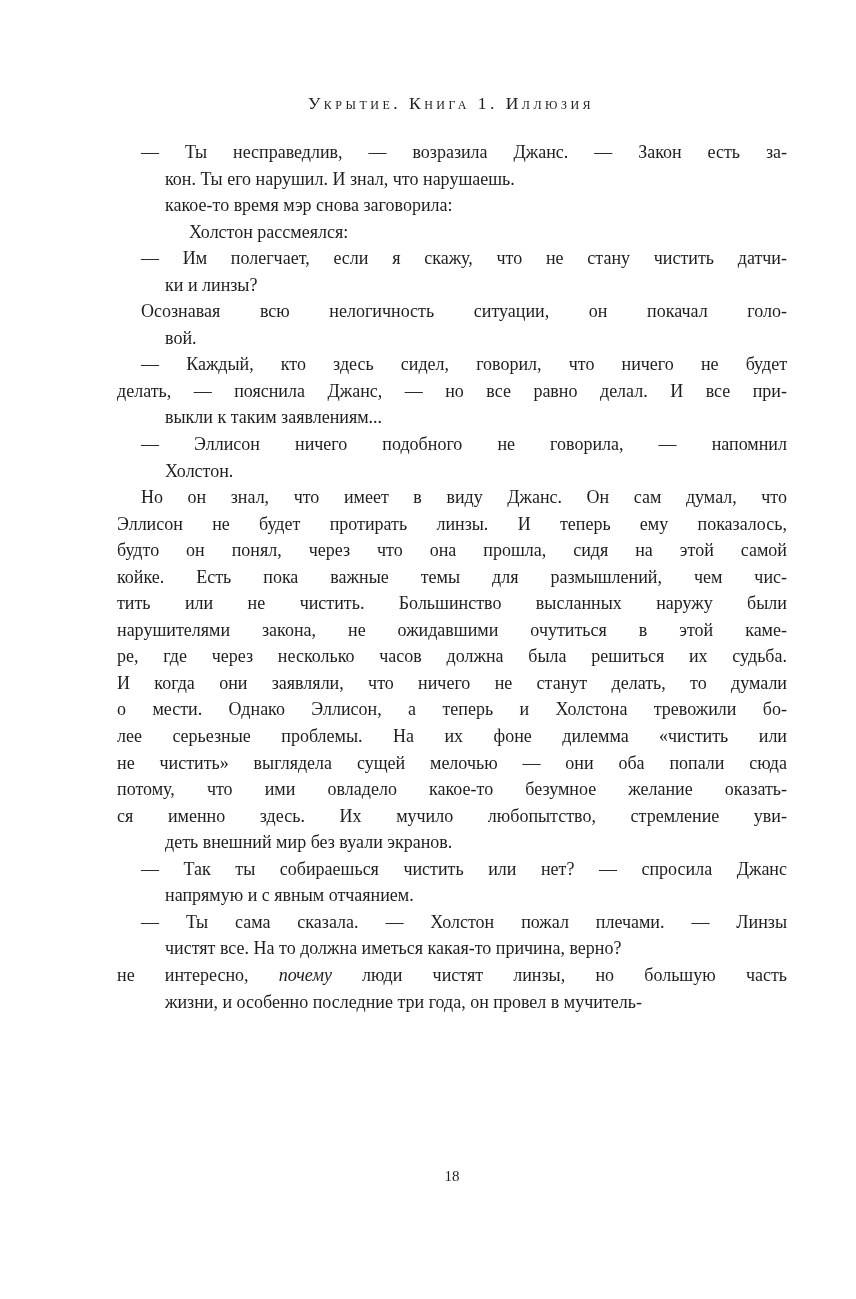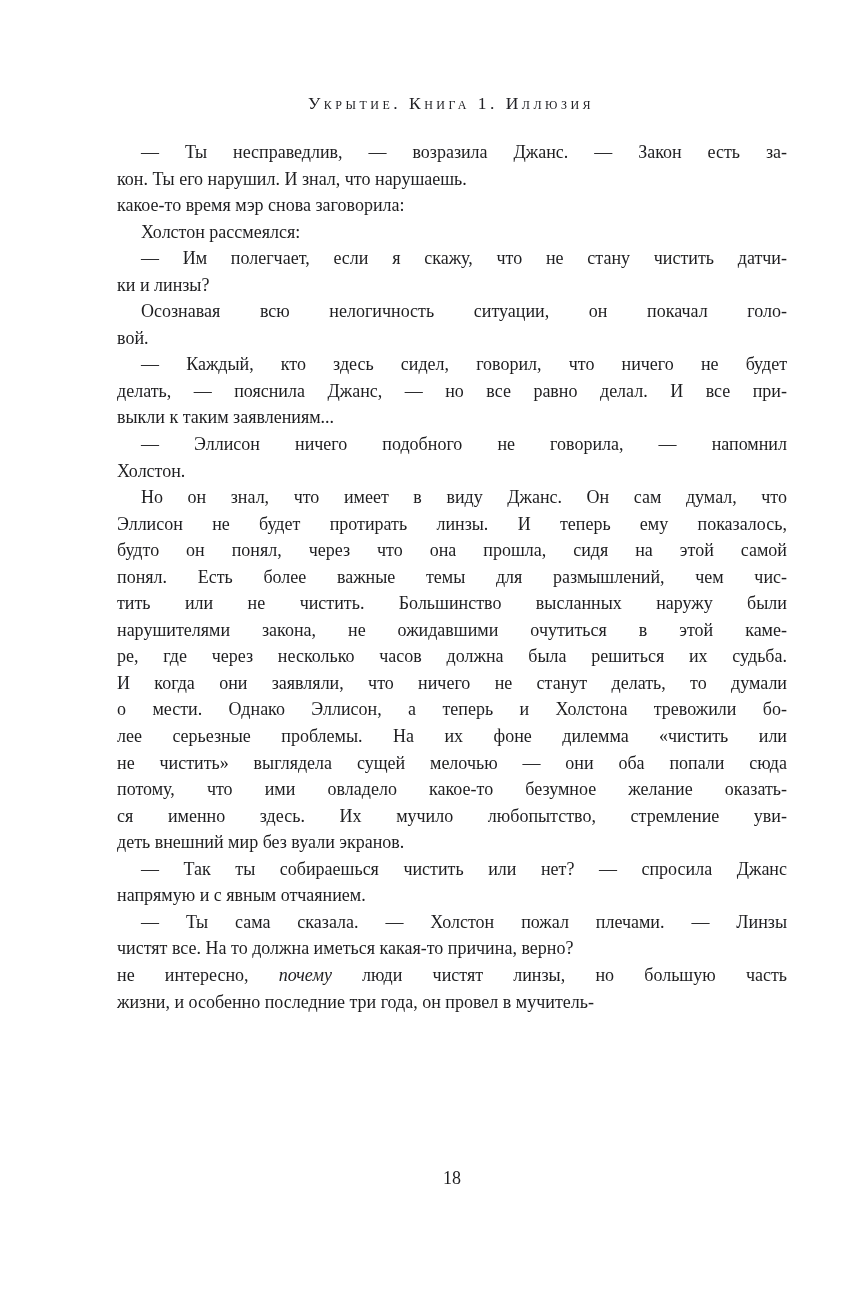--- a/index.html
+++ b/index.html
@@ -42,35 +42,36 @@
     padding: 0;
   }
   .line {
     text-align: justify;
     text-align-last: justify;
     white-space: normal;
     hyphens: none;
   }
   .line.last {
     text-align-last: left;
+    margin-left: 48px;
   }
   .line.indent {
     text-indent: 24px;
   }
   .line i {
     font-style: italic;
     margin-top: 32px;
   }
   .page-number {
     position: absolute;
     top: 1168px;
     left: 117px;
     width: 670px;
     text-align: center;
-    font-size: 18px;
+    font-size: 15px;
     color: #1e1e20;
   }
 </style>
 </head>
 <body>
 
 <div class="page">
   <div class="running-header">Укрытие. Книга 1. Иллюзия</div>
 
   <div class="body-text">
@@ -98,21 +99,21 @@
         <div class="line last">выкли к таким заявлениям...</div>
       </div>
       <div class="para">
         <div class="line indent">— Эллисон ничего подобного не говорила, — напомнил</div>
         <div class="line last">Холстон.</div>
       </div>
       <div class="para">
         <div class="line indent">Но он знал, что имеет в виду Джанс. Он сам думал, что</div>
         <div class="line">Эллисон не будет протирать линзы. И теперь ему показалось,</div>
         <div class="line">будто он понял, через что она прошла, сидя на этой самой</div>
-        <div class="line">понял. Есть более важные темы для размышлений, чем чис-</div>
+        <div class="line">койке. Есть пока важные темы для размышлений, чем чис-</div>
         <div class="line">тить или не чистить. Большинство высланных наружу были</div>
         <div class="line">нарушителями закона, не ожидавшими очутиться в этой каме-</div>
         <div class="line">ре, где через несколько часов должна была решиться их судьба.</div>
         <div class="line">И когда они заявляли, что ничего не станут делать, то думали</div>
         <div class="line">о мести. Однако Эллисон, а теперь и Холстона тревожили бо-</div>
         <div class="line">лее серьезные проблемы. На их фоне дилемма «чистить или</div>
         <div class="line">не чистить» выглядела сущей мелочью — они оба попали сюда</div>
         <div class="line">потому, что ими овладело какое-то безумное желание оказать-</div>
         <div class="line">ся именно здесь. Их мучило любопытство, стремление уви-</div>
         <div class="line last">деть внешний мир без вуали экранов.</div>

